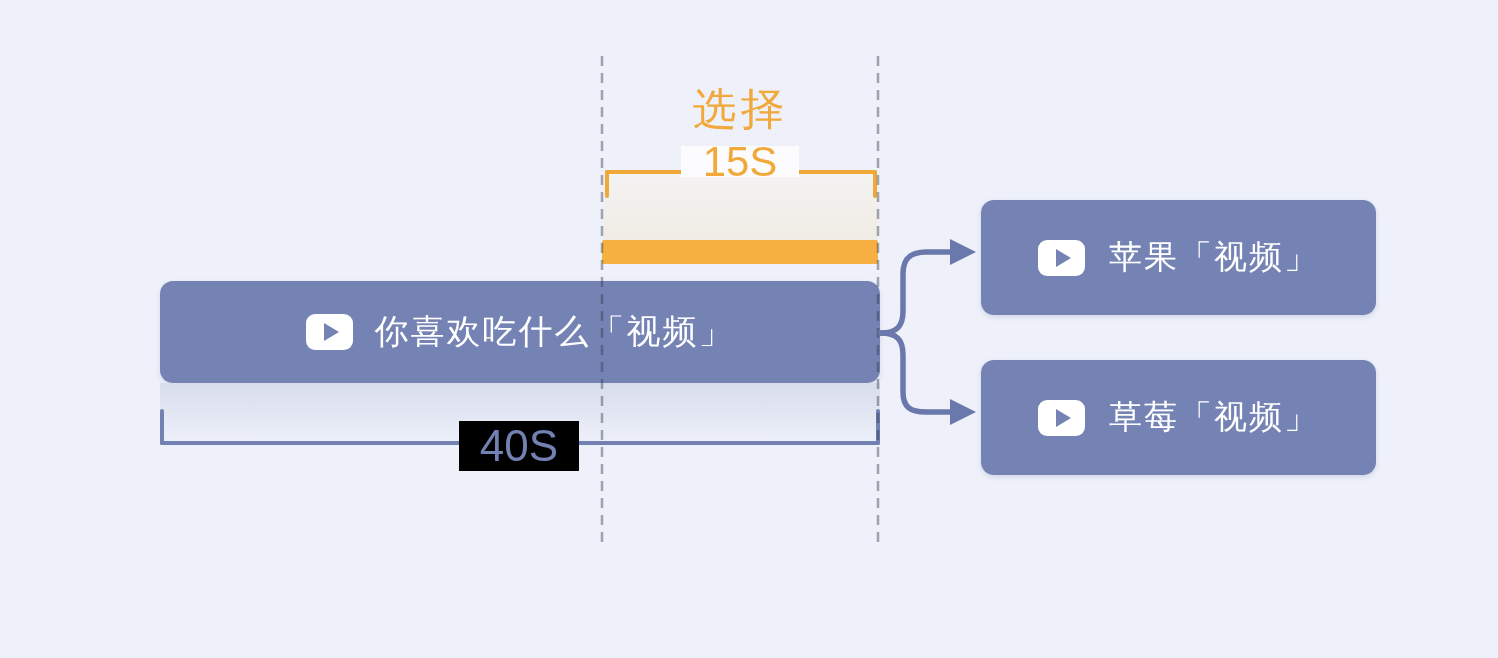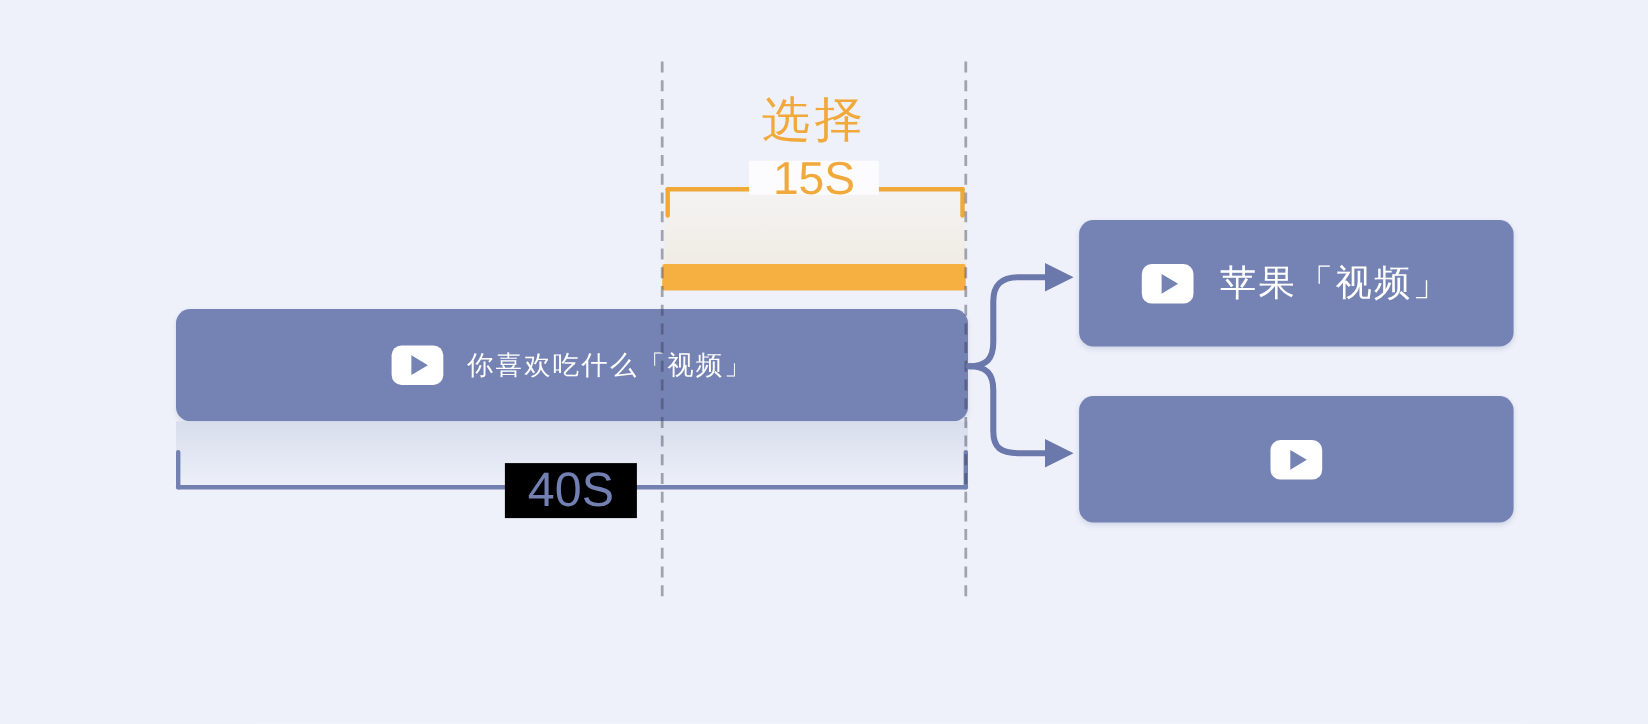--- a/index.html
+++ b/index.html
@@ -76,21 +76,21 @@
     position: absolute;
     left: 160px; top: 281px;
     width: 720px; height: 102px;
     background: #7583B4;
     border-radius: 13px;
     display: flex; align-items: center; justify-content: center;
     box-shadow: 0 2px 5px rgba(105, 115, 155, 0.18);
   }
   .bar-label {
     color: #FFFFFF;
-    font-size: 24px;
+    font-size: 34px;
     font-weight: 500;
     letter-spacing: 2px;
     margin-left: 22px;
     white-space: nowrap;
   }
 
   
   .reflection {
     position: absolute;
     left: 160px; top: 383px;
@@ -205,20 +205,21 @@
   <div class="branch-box first">
     <span class="play-badge">
         <span class="tri"></span>
       </span>
     <span class="branch-label">苹果「视频」</span>
   </div>
   <div class="branch-box second">
     <span class="play-badge">
         <span class="tri"></span>
       </span>
+    <span class="branch-label">草莓「视频」</span>
   </div>
 
   <svg class="overlay" viewBox="0 0 1498 658">
     <line x1="602" y1="56" x2="602" y2="544" stroke="rgba(50,55,75,0.42)" stroke-width="2.5" stroke-dasharray="10 7"></line>
     <line x1="878" y1="56" x2="878" y2="544" stroke="rgba(50,55,75,0.42)" stroke-width="2.5" stroke-dasharray="10 7"></line>
 
     <path d="M 881 333 C 897 333 903 326 903 311 L 903 274 C 903 259 910 252 926 252 L 950 252" fill="none" stroke="#6B78AB" stroke-width="5.5" stroke-linecap="round"></path>
     <polygon points="950,239 976,252 950,265" fill="#6B78AB"></polygon>
 
     <path d="M 881 333 C 897 333 903 340 903 355 L 903 392 C 903 407 910 412 926 412 L 950 412" fill="none" stroke="#6B78AB" stroke-width="5.5" stroke-linecap="round"></path>

